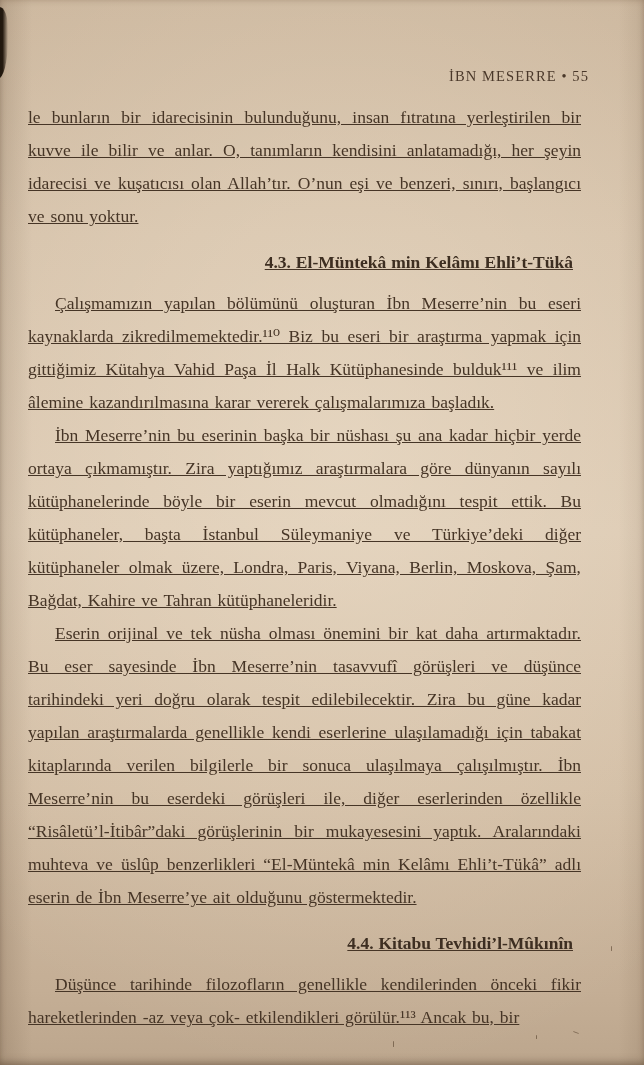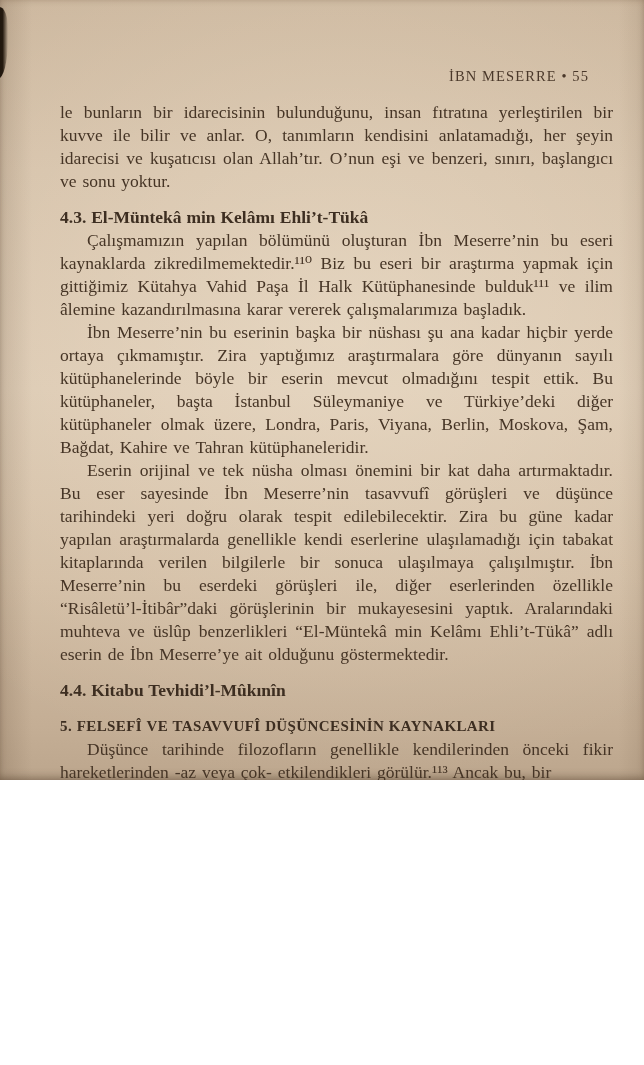--- a/index.html
+++ b/index.html
@@ -3,51 +3,52 @@
 <meta charset="utf-8">
 <style>
   html, body { margin: 0; padding: 0; }
   body {
     width: 644px; height: 1065px;
     font-family: "Liberation Serif", "DejaVu Serif", serif;
     overflow: hidden;
   }
   .page {
     position: relative;
-    width: 644px; height: 780px;
+    width: 644px; height: 1065px;
     overflow: hidden;
     background:
       radial-gradient(120% 85% at 53% 42%, rgba(255,246,228,0.30) 0%, rgba(255,246,228,0.10) 45%, rgba(0,0,0,0) 70%),
       linear-gradient(90deg, rgba(70,48,28,0.16) 0%, rgba(70,48,28,0.0) 5%, rgba(70,48,28,0.0) 96%, rgba(70,48,28,0.10) 100%),
       linear-gradient(180deg, #ccb79e 0%, #d5c1a9 22%, #dbc8b1 50%, #d2bda4 74%, #c4ae95 93%, #bca68d 100%);
     box-shadow: inset 0 -5px 8px -3px rgba(60,40,22,0.45), inset 0 3px 6px -3px rgba(90,65,40,0.25);
   }
   .corner-shadow {
     position: absolute; left: -4px; top: 7px;
     width: 12px; height: 72px;
     background: linear-gradient(90deg, #191209 0%, #241a10 55%, rgba(36,26,16,0) 100%);
     border-radius: 0 70% 85% 0 / 0 30% 55% 0;
     filter: blur(0.6px);
   }
   .header {
     position: absolute; top: 68px; right: 55px;
     font-size: 14.5px; letter-spacing: 1.1px;
     color: #4a382a;
   }
   .content {
-    position: absolute; left: 60px; top: 101px;
+    position: absolute; left: 28px; top: 101px;
     width: 553px;
-    font-size: 17.5px; line-height: 23px;
+    font-size: 17.5px; line-height: 33px;
     color: #463526;
     word-spacing: 1.5px;
+    text-decoration: underline;
   }
   .para { text-align: justify; margin: 0; }
   .para.indent { text-indent: 27px; }
   .h-center {
-    text-align: left; font-weight: bold; margin: 0;
+    text-align: right; font-weight: bold; margin: 8px;
     color: #3d2e21; word-spacing: 0.5px;
   }
   .mt-sec { margin-top: 13px; }
   .h-caps { font-size: 15px; letter-spacing: 0.4px; }
   .speck { position: absolute; background: rgba(75,55,35,0.55); border-radius: 1px; }
   .speck.s1 { left: 393px; top: 1041px; width: 1px; height: 6px; }
   .speck.s2 { left: 536px; top: 1035px; width: 1px; height: 4px; }
   .speck.s3 { left: 573px; top: 1032px; width: 6px; height: 1px; transform: rotate(20deg); }
   .speck.s4 { left: 611px; top: 946px; width: 1px; height: 5px; }
 </style>
@@ -69,21 +70,20 @@
     <p class="para indent">Çalışmamızın yapılan bölümünü oluşturan İbn Meserre’nin bu eseri kaynaklarda zikredilmemektedir.¹¹⁰ Biz bu eseri bir araştırma yapmak için gittiğimiz Kütahya Vahid Paşa İl Halk Kütüphanesinde bulduk¹¹¹ ve ilim âlemine kazandırılmasına karar vererek çalışmalarımıza başladık.</p>
 
     <p class="para indent">İbn Meserre’nin bu eserinin başka bir nüshası şu ana kadar hiçbir yerde ortaya çıkmamıştır. Zira yaptığımız araştırmalara göre dünyanın sayılı kütüphanelerinde böyle bir eserin mevcut olmadığını tespit ettik. Bu kütüphaneler, başta İstanbul Süleymaniye ve Türkiye’deki diğer kütüphaneler olmak üzere, Londra, Paris, Viyana, Berlin, Moskova, Şam, Bağdat, Kahire ve Tahran kütüphaneleridir.</p>
 
     <p class="para indent">Eserin orijinal ve tek nüsha olması önemini bir kat daha artırmaktadır. Bu eser sayesinde İbn Meserre’nin tasavvufî görüşleri ve düşünce tarihindeki yeri doğru olarak tespit edilebilecektir. Zira bu güne kadar yapılan araştırmalarda genellikle kendi eserlerine ulaşılamadığı için tabakat kitaplarında verilen bilgilerle bir sonuca ulaşılmaya çalışılmıştır. İbn Meserre’nin bu eserdeki görüşleri ile, diğer eserlerinden özellikle “Risâletü’l-İtibâr”daki görüşlerinin bir mukayesesini yaptık. Aralarındaki muhteva ve üslûp benzerlikleri “El-Müntekâ min Kelâmı Ehli’t-Tükâ” adlı eserin de İbn Meserre’ye ait olduğunu göstermektedir.</p>
 
 
     <p class="h-center mt-sec">4.4. Kitabu Tevhidi’l-Mûkınîn</p>
 
 
-    <p class="h-center h-caps mt-sec">5. FELSEFÎ VE TASAVVUFÎ DÜŞÜNCESİNİN KAYNAKLARI</p>
 
 
     <p class="para indent">Düşünce tarihinde filozofların genellikle kendilerinden önceki fikir hareketlerinden -az veya çok- etkilendikleri görülür.¹¹³ Ancak bu, bir</p>
 
   </div>
 
   <div class="speck s1"></div>
   <div class="speck s2"></div>
   <div class="speck s3"></div>
   <div class="speck s4"></div>

